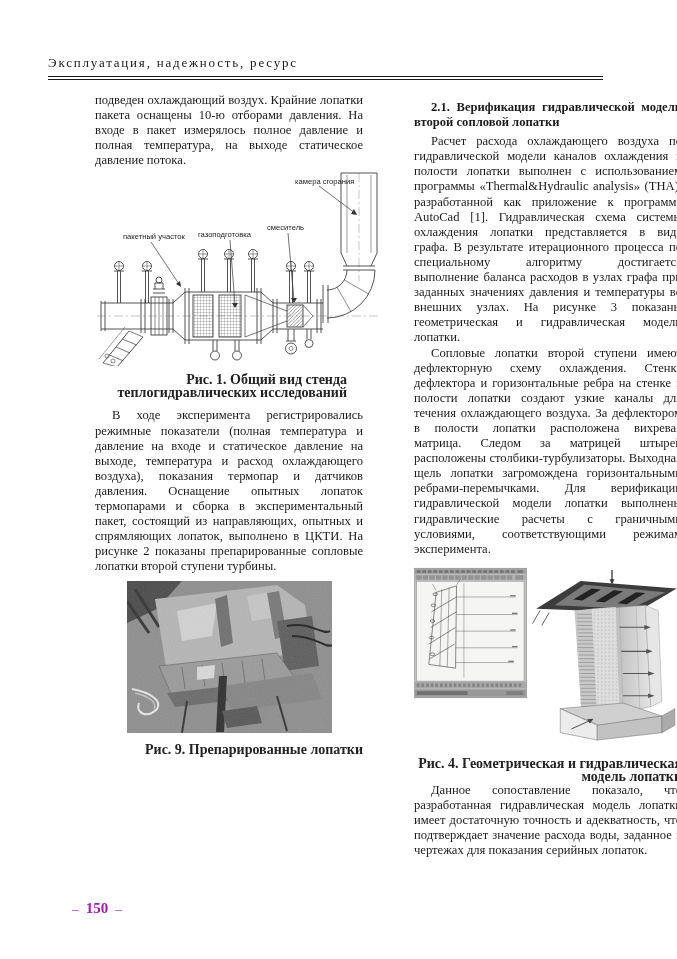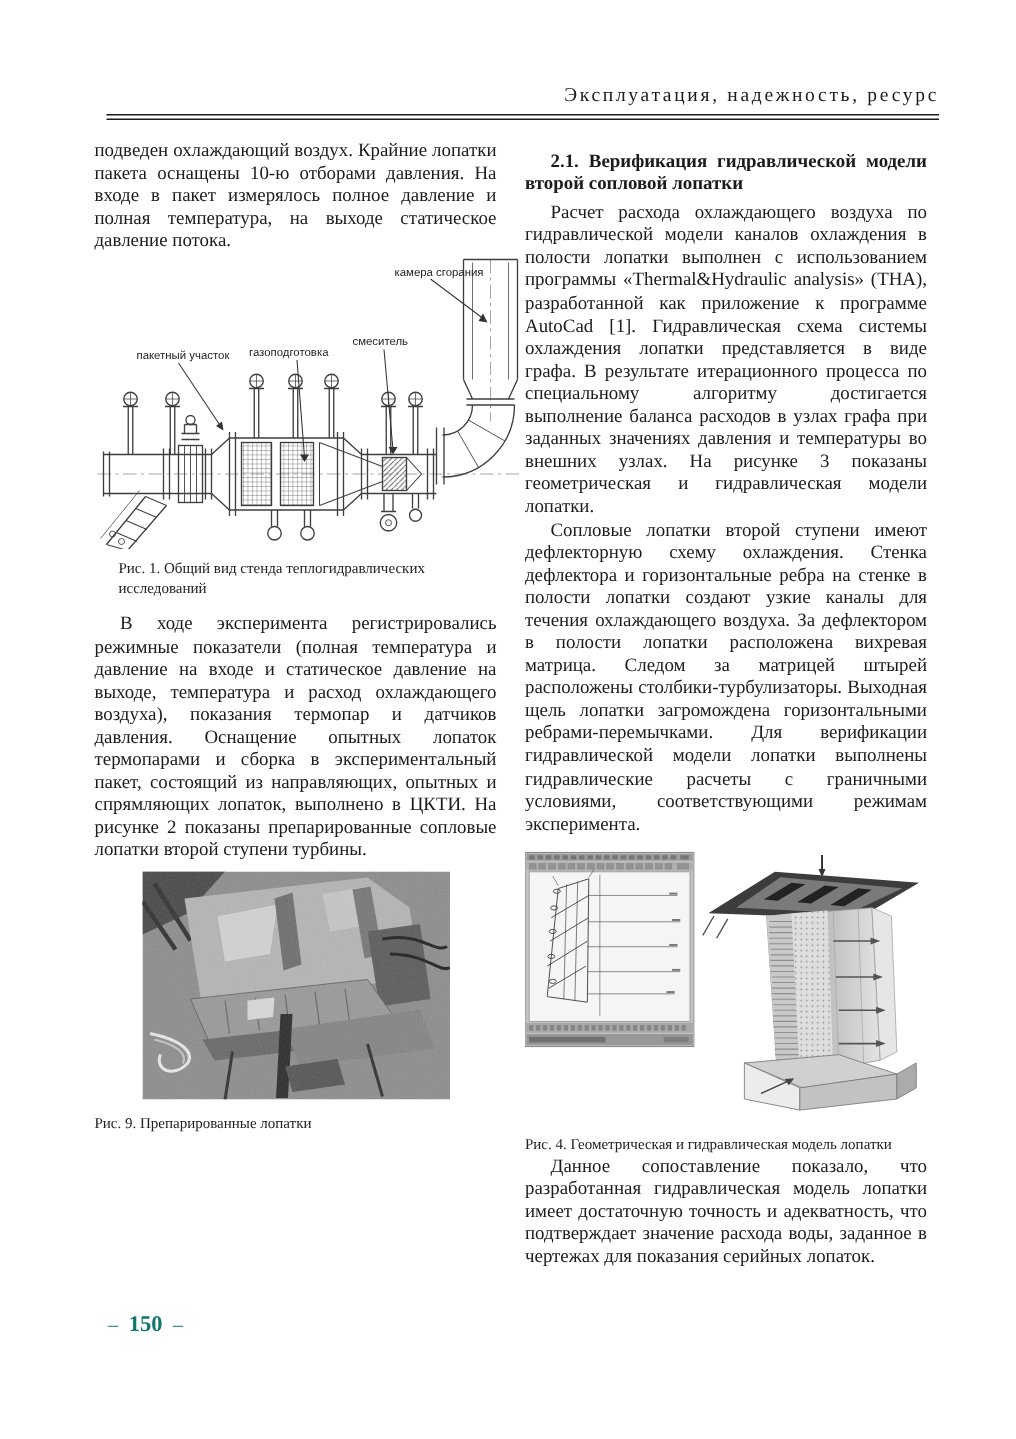--- a/index.html
+++ b/index.html
@@ -1,37 +1,37 @@
 <!DOCTYPE html>
 <html><head>
 <meta charset="utf-8">
 <style>
   html,body{margin:0;padding:0;background:#ffffff;}
   .page{width:677px;height:959px;position:relative;background:#ffffff;overflow:hidden;
         font-family:"Liberation Serif",serif;color:#1b1b1b;}
-  .header{position:absolute;left:71px;width:555px;top:55px;text-align:right;
+  .header{position:absolute;left:48px;width:555px;top:55px;
           font-size:13px;letter-spacing:1.8px;padding-bottom:5px;
           border-bottom:4px double #1b1b1b;}
   .columns{position:absolute;top:93px;left:63px;width:555px;display:flex;gap:19px;}
-  .col{width:268px;font-size:12.6px;line-height:15.1px;text-align:justify;}
+  .col{width:268px;font-size:12.6px;line-height:15.1px;text-align:justify;margin-left:32px;}
   p{margin:0;text-indent:17px;}
   p.cont{text-indent:0;}
   .mt3{margin-top:3px}.mt4{margin-top:4px}.mt7{margin-top:7px}.mt8{margin-top:8px}.mt9{margin-top:9px}
   .head{font-weight:bold;}
   figure{margin:0;}
-  .caption{font-size:10px;line-height:13px;text-align:left;text-indent:0;color:#222;}
+  .caption{font-size:14px;line-height:13px;text-align:right;text-indent:0;color:#222;font-weight:bold;}
   .fig1{margin-top:3px;}
   .fig1 svg{display:block;}
   .fig1 .caption{margin-top:7px;padding:0 16px;}
   .fig2 svg{display:block;margin:6px auto 0;}
   .fig2 .caption{margin-top:10px;}
   .fig3{margin-top:6px;}
   .fig3-row{display:flex;justify-content:space-between;align-items:flex-start;}
   .fig3 .caption{margin-top:9px;}
-  .footer{position:absolute;left:72px;top:875px;font-size:13.5px;color:#0f766e;}
+  .footer{position:absolute;left:72px;top:900px;font-size:13.5px;color:#a21caf;}
   .footer .num{font-weight:bold;font-size:15px;margin:0 7px;}
   svg text{font-family:"Liberation Sans",sans-serif;}
 </style>
 </head>
 <body>
 
 <div class="page">
 
   <div class="header">
     <span>Эксплуатация, надежность, ресурс</span>

